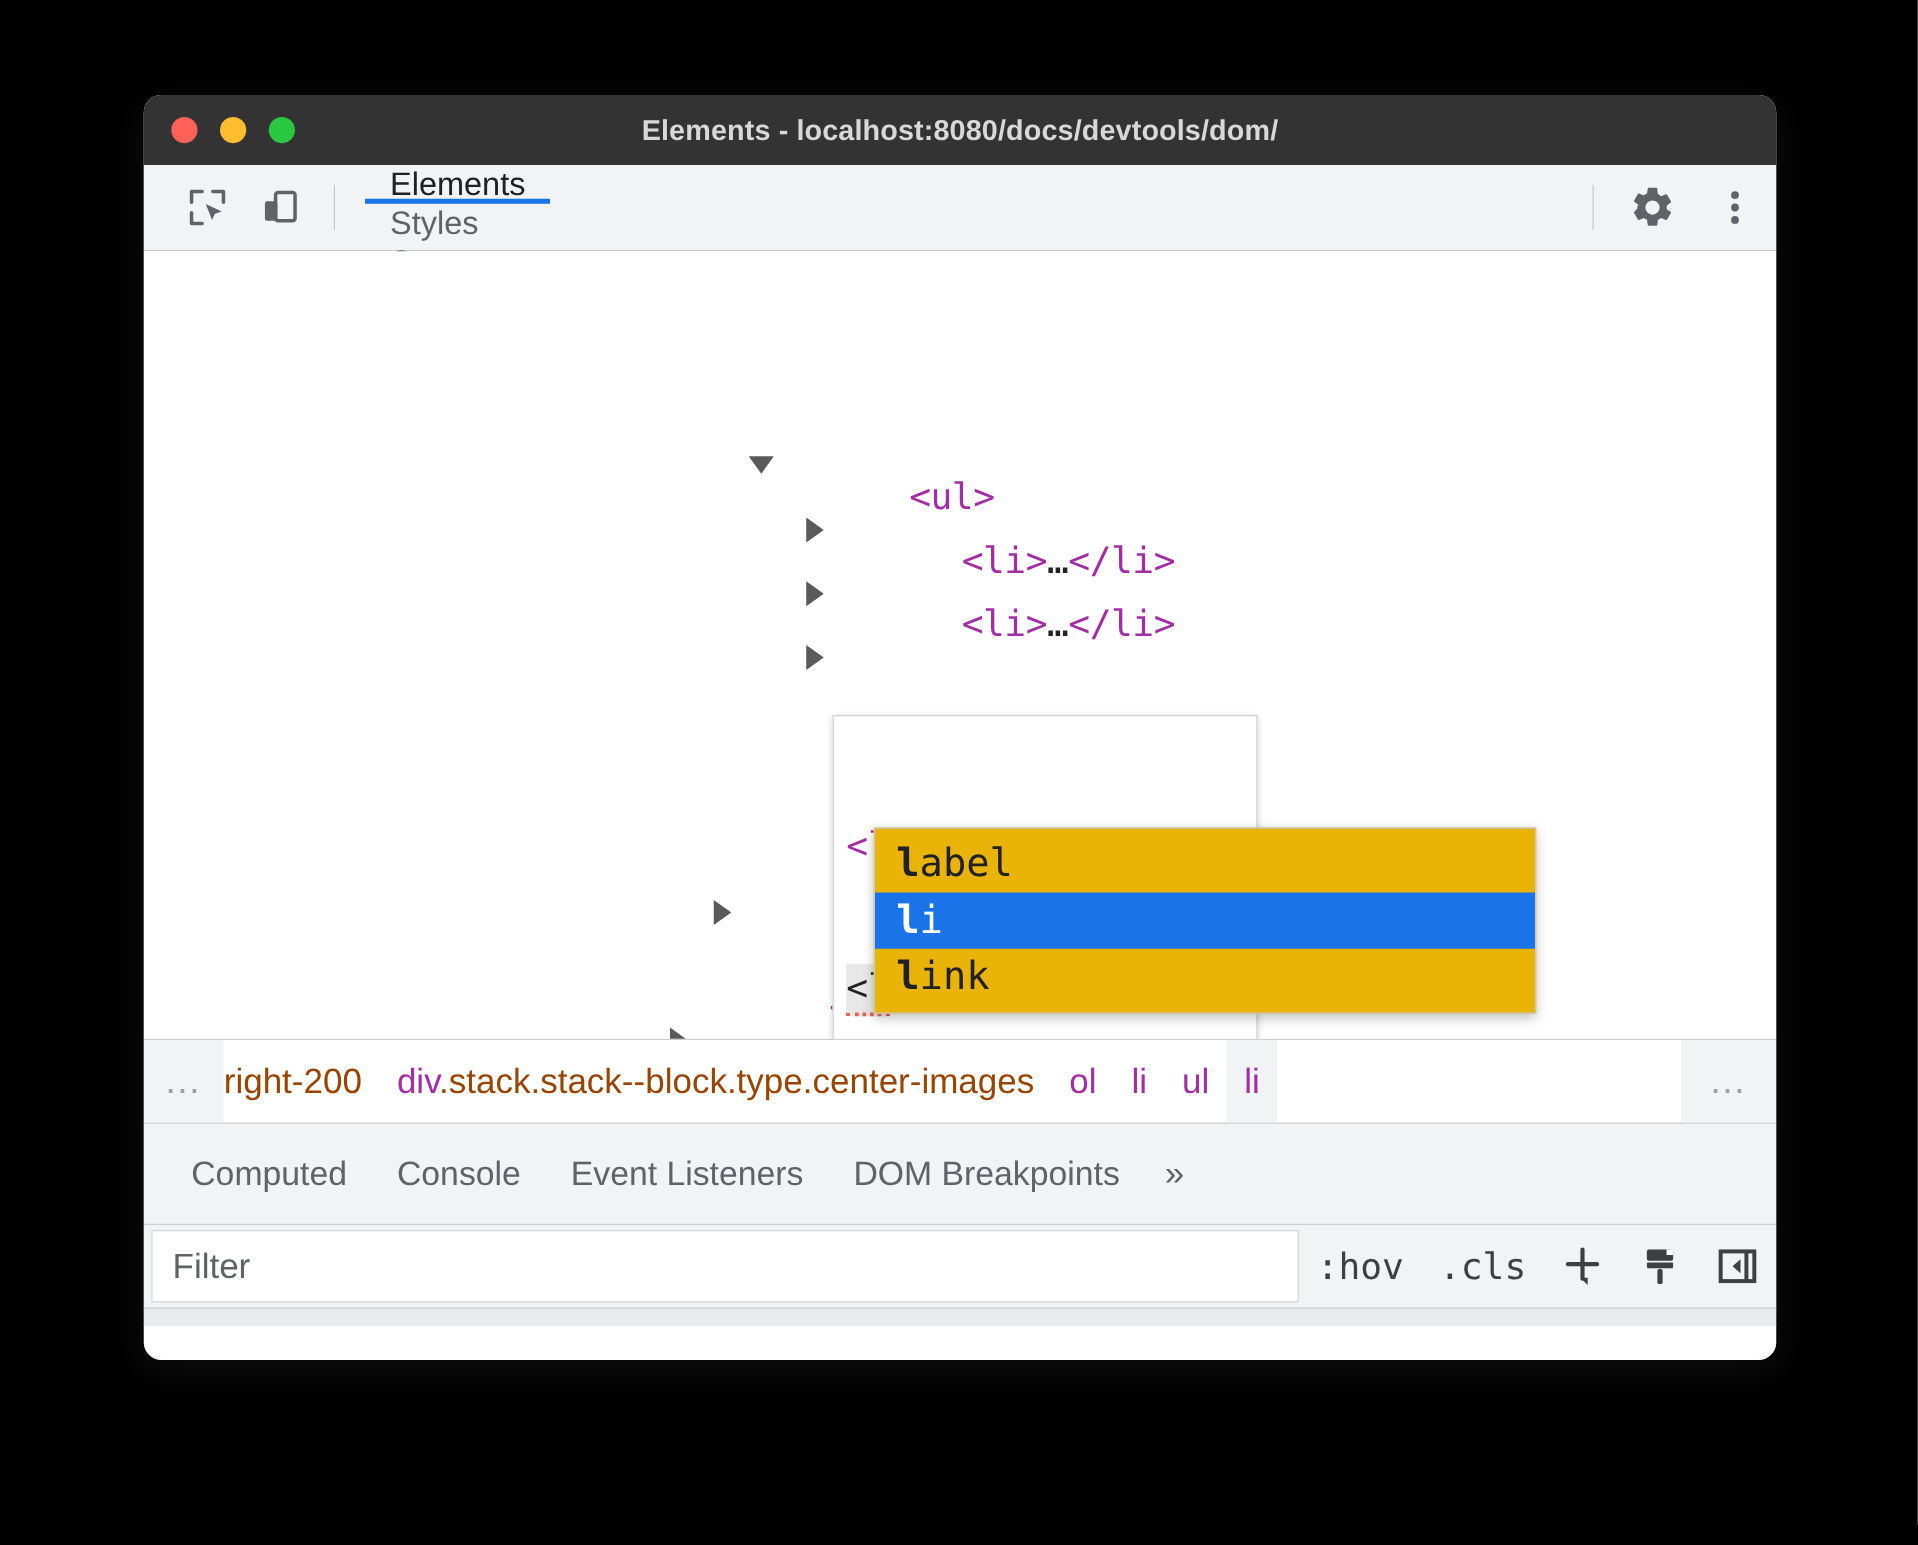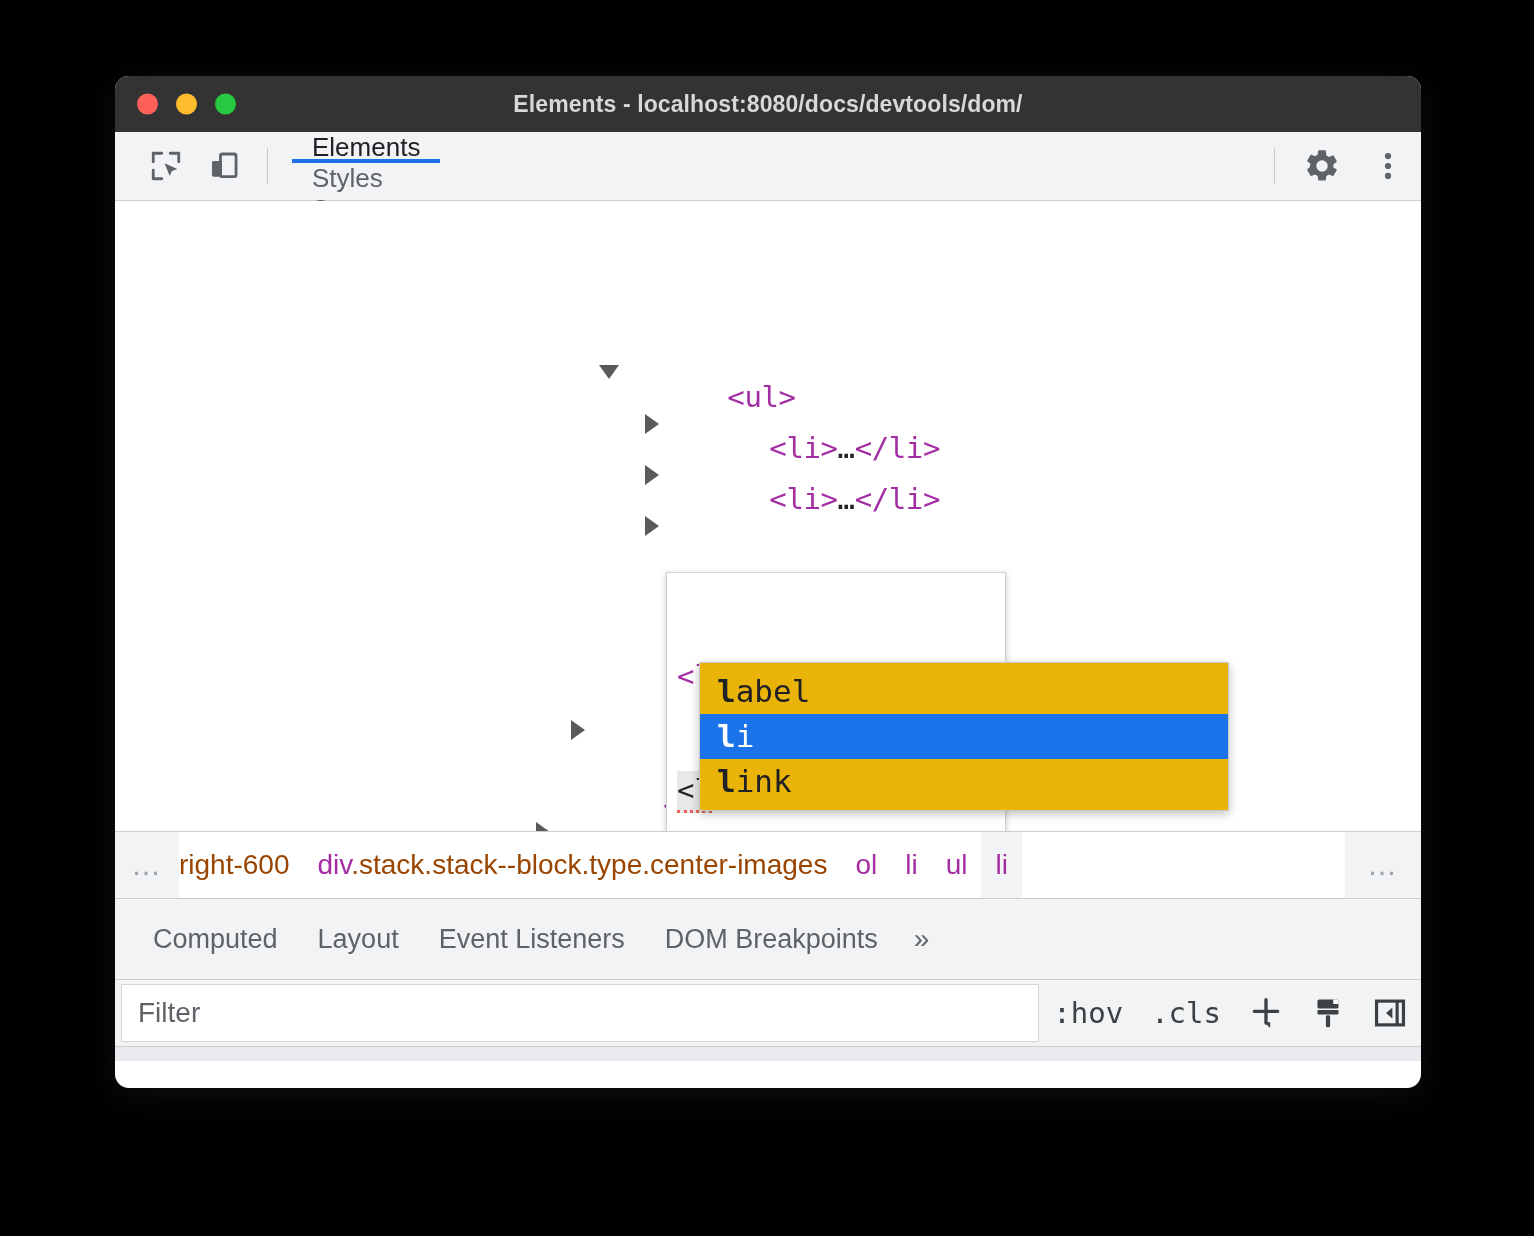--- a/index.html
+++ b/index.html
@@ -450,21 +450,21 @@
       <div class="ac-item"><b>l</b><span>abel</span></div>
       <div class="ac-item selected"><b>l</b><span>i</span></div>
       <div class="ac-item"><b>l</b><span>ink</span></div>
     </div>
 
   </div>
 
   <div id="breadcrumb-bar">
     <div class="crumb-ellipsis">…</div>
     <div class="crumb partial">
-      <span class="c-cls">right-600</span>
+      <span class="c-cls">right-200</span>
     </div>
     <div class="crumb">
       <span class="c-tag"><span class="c-tag">div</span><span class="c-cls">.stack.stack--block.type.center-images</span></span>
     </div>
     <div class="crumb">
       <span class="c-tag">ol</span>
     </div>
     <div class="crumb">
       <span class="c-tag">li</span>
     </div>
@@ -475,21 +475,21 @@
       <span class="c-tag">li</span>
     </div>
     <div class="crumb-ellipsis right">…</div>
   </div>
 
   <div id="bottom-tabs">
     <div class="btab">
       <span>Computed</span>
     </div>
     <div class="btab">
-      <span>Layout</span>
+      <span>Console</span>
     </div>
     <div class="btab">
       <span>Event Listeners</span>
     </div>
     <div class="btab">
       <span>DOM Breakpoints</span>
     </div>
     <div class="btab-more">»</div>
   </div>
 

